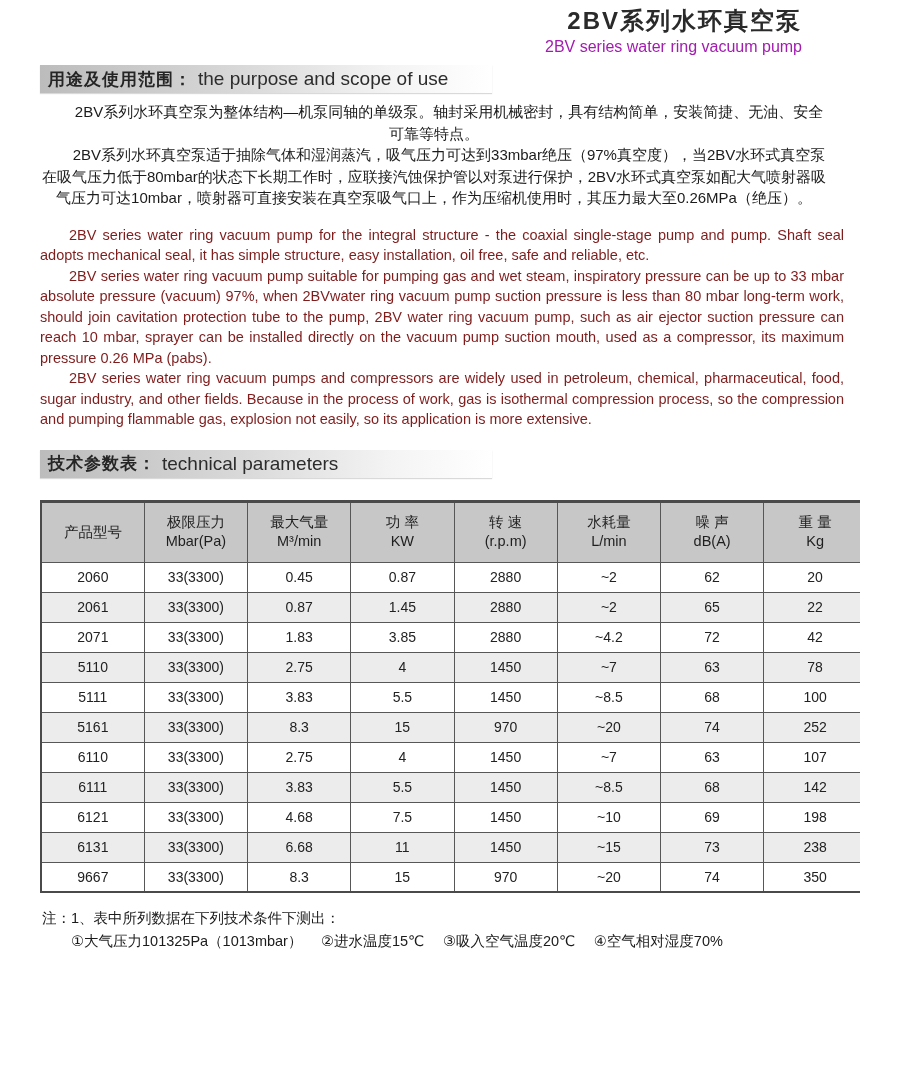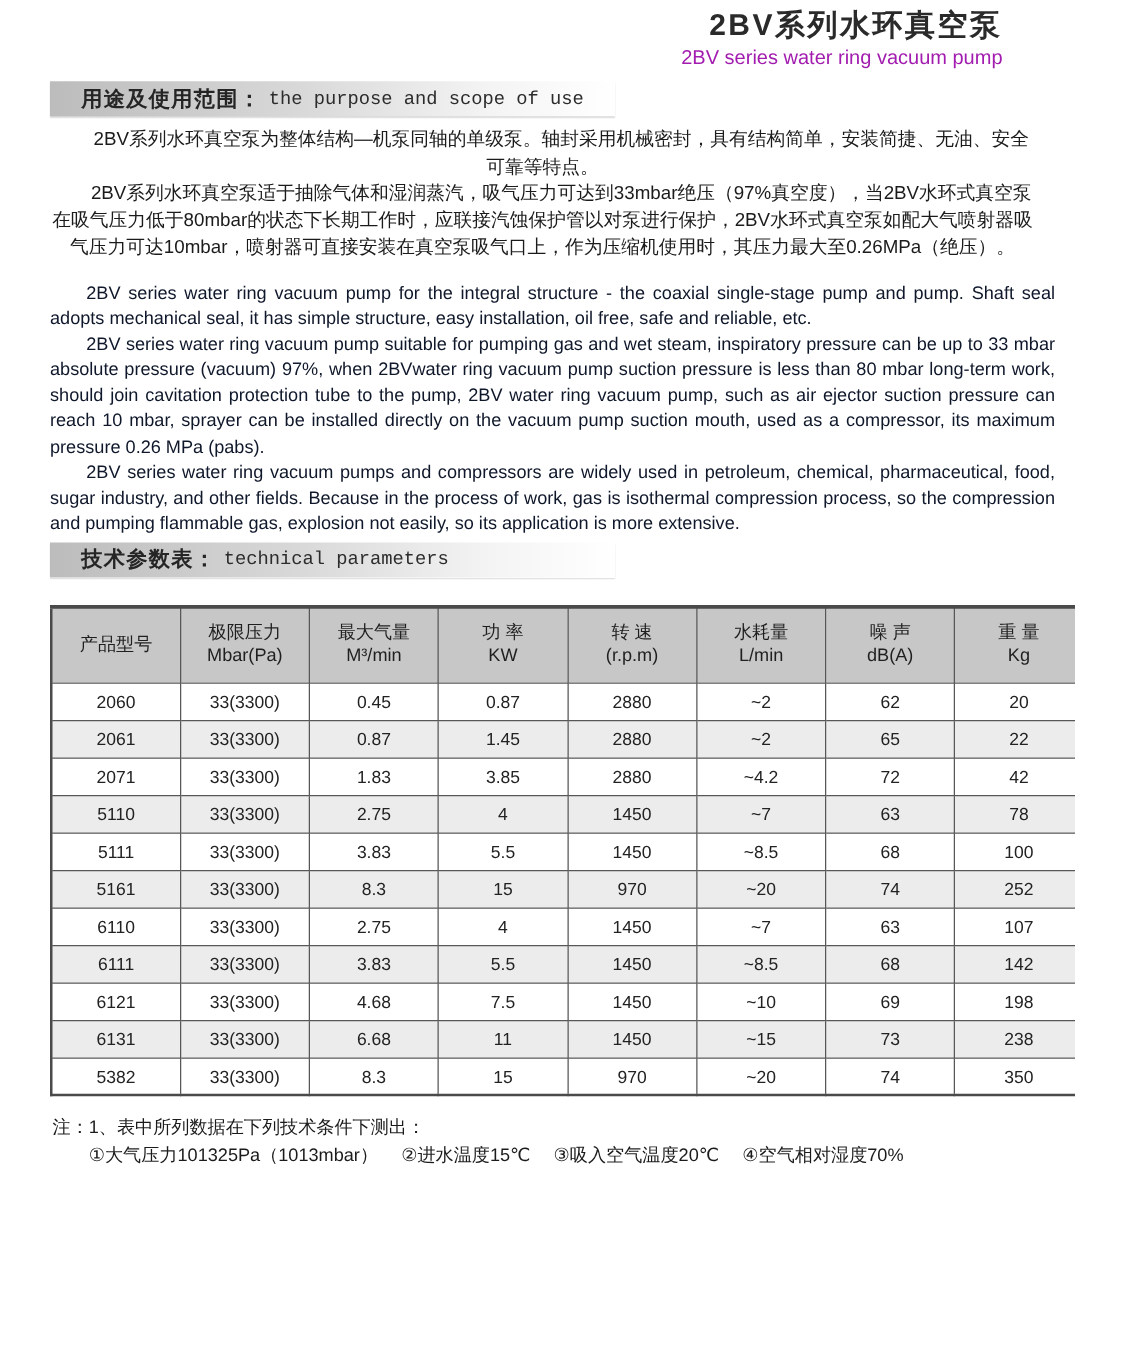--- a/index.html
+++ b/index.html
@@ -37,51 +37,50 @@
 
   
   .section-bar {
     margin-left: 40px;
     margin-right: 410px;
     height: 28px;
     width: 452px;
     background: linear-gradient(to right, #bcbcbc 0%, #d9d9d9 45%, #f4f4f4 78%, #ffffff 100%);
     display: flex;
     align-items: center;
-    padding-left: 25px;
+    padding-left: 8px;
     box-shadow: 0 1px 1px rgba(0,0,0,0.15);
   }
   .section-bar .h-zh {
     font-size: 17px;
     font-weight: bold;
     color: #252525;
     letter-spacing: 1px;
   }
   .section-bar .h-en {
-    font-size: 15px;
+    font-size: 19px;
     color: #2c2c2c;
     margin-left: 6px;
-    font-family: Liberation Mono, monospace;
   }
   #purpose-bar { margin-top: 8px; }
-  #parameters-bar { margin-top: 4px; }
+  #parameters-bar { margin-top: 20px; }
 
   
   .text-zh {
     margin: 8px 32px 0 40px;
     font-size: 15px;
     line-height: 21.5px;
     color: #1b1b1b;
   }
   .text-zh p { text-indent: 2em; text-align: center; }
   .text-en {
     margin: 16px 16px 0 40px;
     font-size: 14.5px;
     line-height: 20.5px;
-    color: #0f172a;
+    color: #7f1d1d;
     text-align: justify;
   }
   .text-en p { text-indent: 2em; }
 
   
   .param-table {
     margin: 22px 0 0 40px;
     width: 828px;
     border-collapse: collapse;
     table-layout: fixed;
@@ -281,21 +280,21 @@
           <td>6131</td>
           <td>33(3300)</td>
           <td>6.68</td>
           <td>11</td>
           <td>1450</td>
           <td>~15</td>
           <td>73</td>
           <td>238</td>
         </tr>
         <tr>
-          <td>5382</td>
+          <td>9667</td>
           <td>33(3300)</td>
           <td>8.3</td>
           <td>15</td>
           <td>970</td>
           <td>~20</td>
           <td>74</td>
           <td>350</td>
         </tr>
       </tbody>
   </table>

